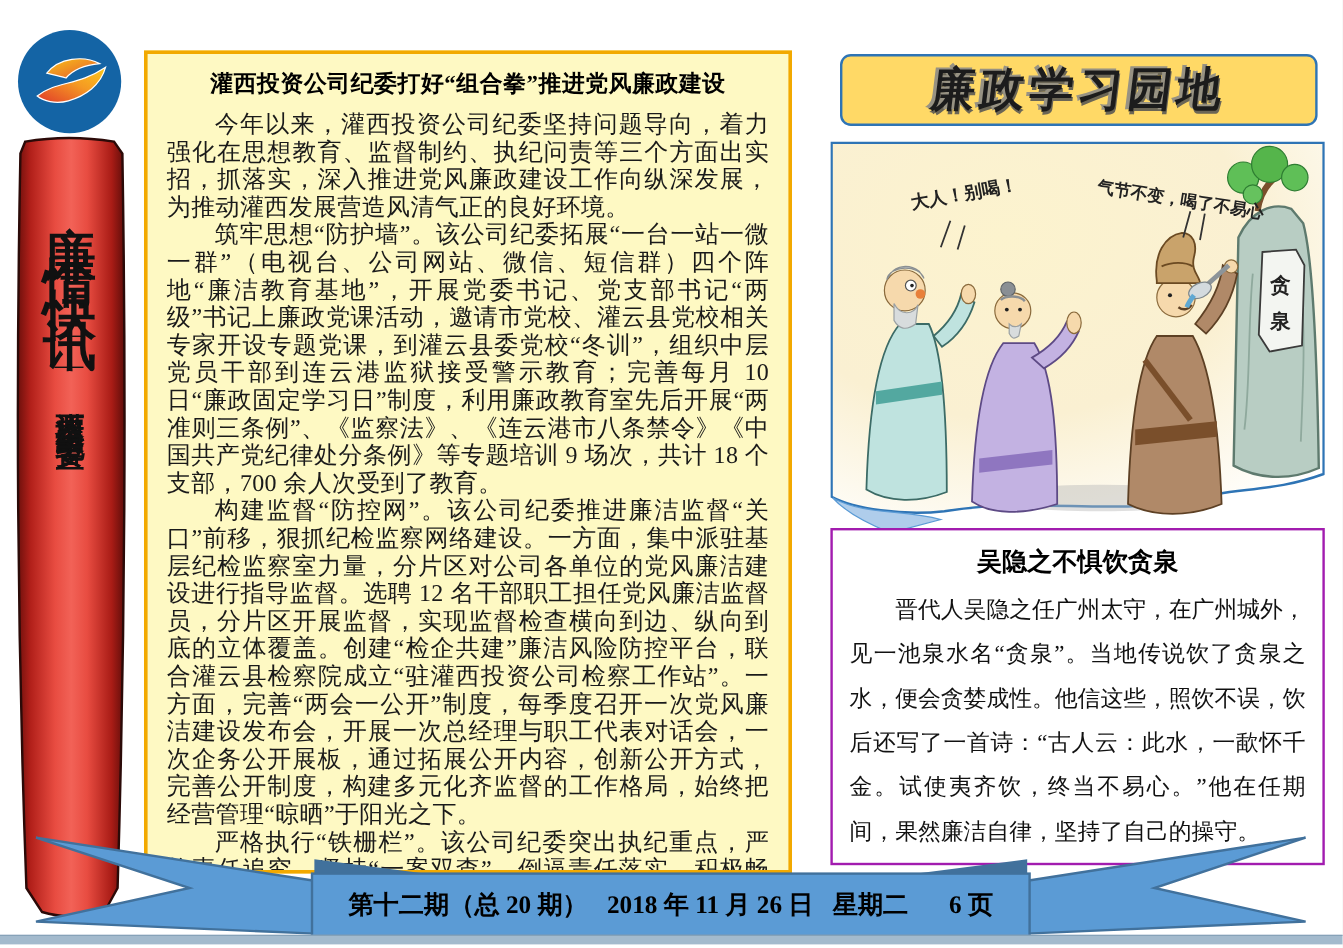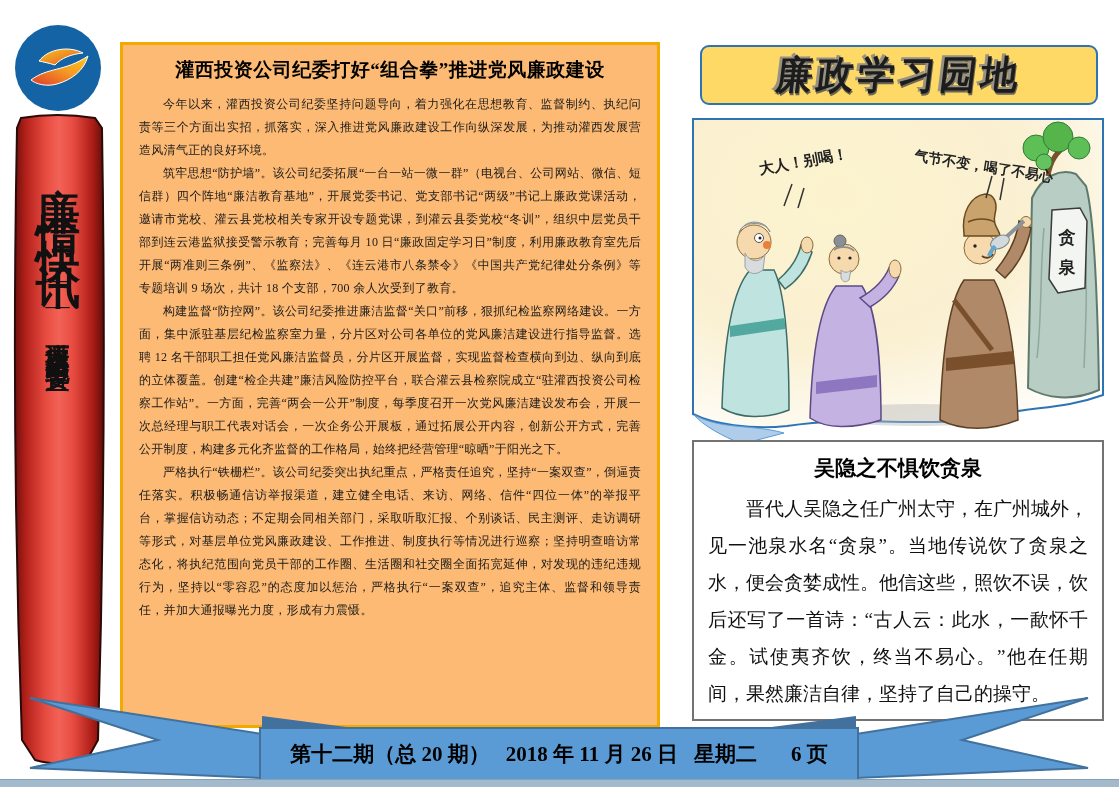--- a/index.html
+++ b/index.html
@@ -20,48 +20,48 @@
   .vline{
     writing-mode:vertical-rl;text-orientation:upright;
     color:#111;line-height:1;
   }
   .vt-title{font-size:44px;font-weight:700;letter-spacing:26px;}
   .vt-dash{font-size:24px;letter-spacing:0;margin-top:10px;}
   .vt-sub{font-size:24px;font-weight:600;letter-spacing:3px;margin-top:6px;}
   
   .article{
     position:absolute;left:120px;top:42px;width:540px;height:686px;
-    background:#fdba74;border:3px solid #F2A900;box-sizing:border-box;
+    background:#fef9c3;border:3px solid #F2A900;box-sizing:border-box;
     padding:10px 16px 8px 16px;overflow:hidden;
   }
   .article h1{
     margin:2px 0 10px 0;font-size:19px;font-weight:700;text-align:center;
     color:#000;letter-spacing:0.5px;
   }
   .article p{
-    margin:0;font-size:12px;line-height:23px;color:#1a1a1a;
+    margin:0;font-size:20px;line-height:23px;color:#1a1a1a;
     text-align:justify;text-indent:2em;letter-spacing:0.3px;
   }
   .article p b{font-weight:400;}
   
   .corner-banner{
     position:absolute;left:700px;top:45px;width:398px;height:60px;
     background:#FFD966;border:2px solid #2E74B5;border-radius:9px;
     box-sizing:border-box;display:flex;align-items:center;justify-content:center;
   }
   .corner-banner span{
     font-size:37px;font-weight:900;color:#1c1c1c;letter-spacing:4px;
     transform:skewX(-7deg) scaleY(1.05);
     text-shadow:-3px -2px 0 #979283, 1px 2px 0 #6b6656;
     white-space:nowrap;
   }
   .cartoon{position:absolute;left:692px;top:118px;width:412px;height:330px;pointer-events:none;}
   .story{
     position:absolute;left:692px;top:440px;width:412px;height:281px;
-    border:2px solid #737373;box-sizing:border-box;background:#fff;
+    border:2px solid #a21caf;box-sizing:border-box;background:#fff;
     padding:8px 14px;overflow:hidden;
   }
   .story h2{margin:4px 0 8px 0;font-size:21px;font-weight:700;text-align:center;color:#000;}
   .story p{margin:0;font-size:19px;line-height:37px;text-indent:2em;text-align:justify;color:#111;}
   
   .ribbon{position:absolute;left:0;top:688px;width:1119px;height:100px;}
   .footer-text{
     position:absolute;left:260px;top:728px;width:598px;height:52px;
     display:flex;align-items:center;justify-content:center;
     font-size:21px;font-weight:700;color:#000;white-space:nowrap;

